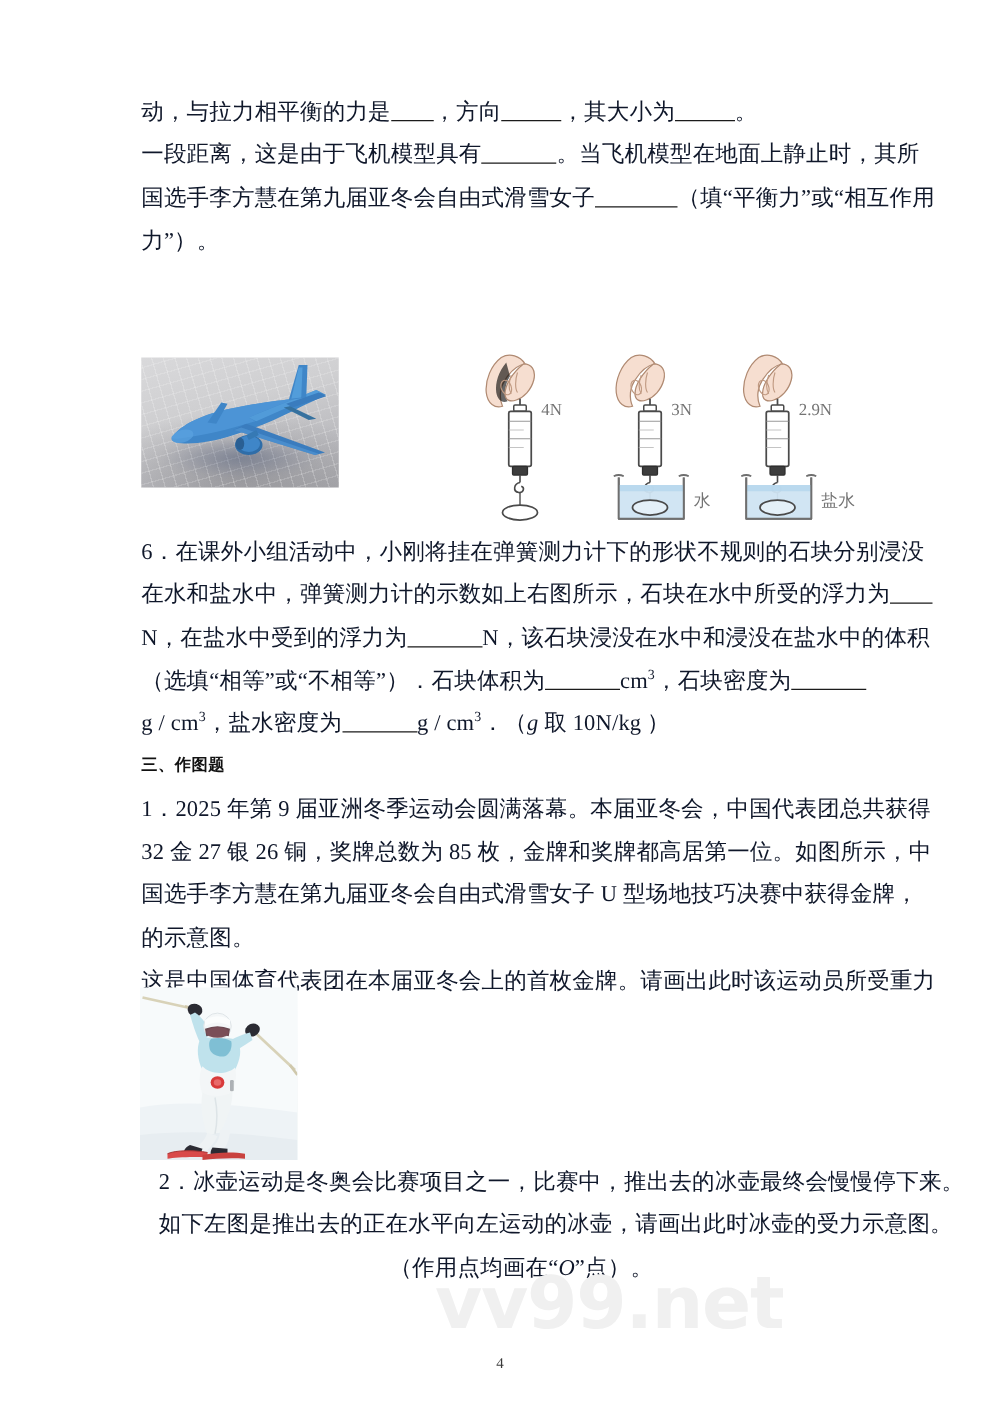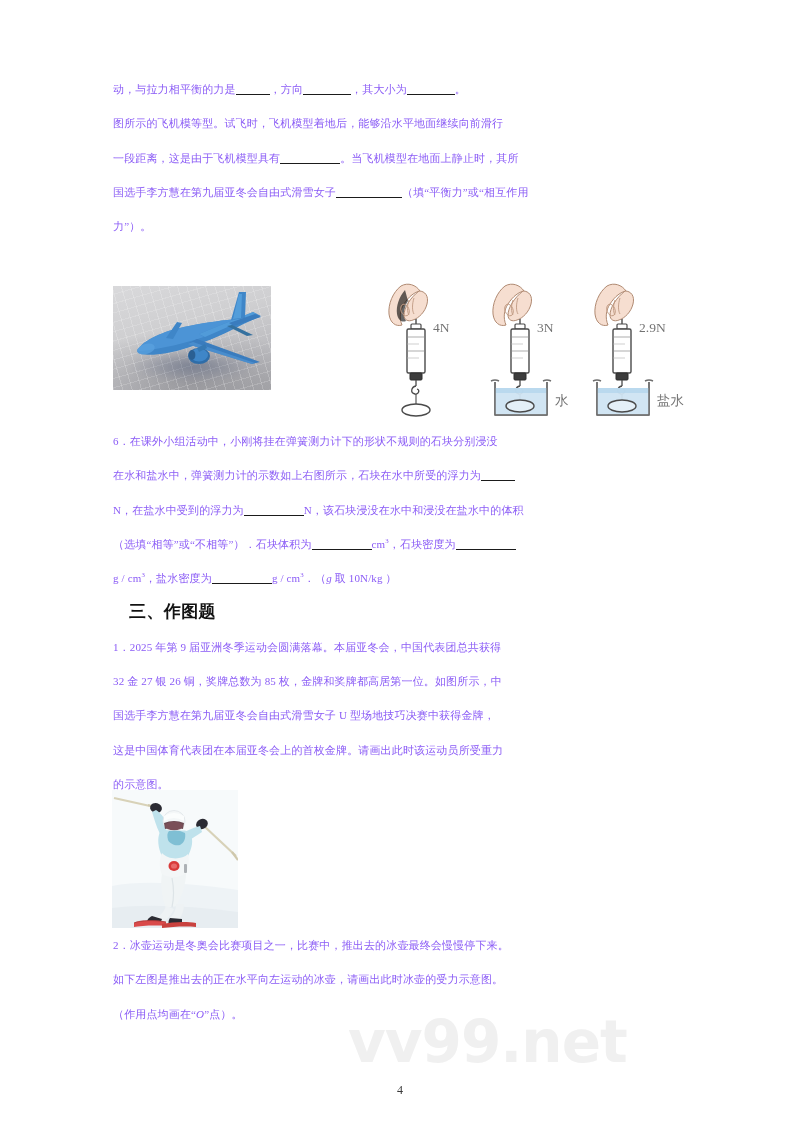--- a/index.html
+++ b/index.html
@@ -12,33 +12,32 @@
   }
   .page {
     position: relative;
     width: 800px;
     height: 1137px;
     background: #ffffff;
     overflow: hidden;
     box-sizing: border-box;
   }
   .line {
-    font-size: 11px;
+    font-size: 18px;
     line-height: 34.3px;
-    color: #8b5cf6;
+    color: #0f172a;
     letter-spacing: 0.15px;
     white-space: nowrap;
   }
   .heading {
-    font-size: 17px;
+    font-size: 13px;
     line-height: 34.3px;
     font-weight: bold;
     color: #121212;
     letter-spacing: 0.4px;
-    margin-left: 16px;
   }
   .blank {
     display: inline-block;
     border-bottom: 1px solid #1b1b1b;
     vertical-align: -2px;
   }
   .b-s { width: 34px; }
   .b-m { width: 48px; }
   .b-l { width: 60px; }
   .b-xl { width: 66px; }
@@ -129,37 +128,34 @@
     left: 0;
     top: 1083px;
     width: 800px;
     text-align: center;
     font-size: 12px;
     color: #3a3a3a;
     font-family: "Liberation Serif", serif;
   }
   .block-a { position: absolute; left: 113px; top: 72px;  width: 580px; }
   .block-b { position: absolute; left: 113px; top: 424px; width: 580px; }
-  .block-c { position: absolute; left: 113px; top: 928px; width: 580px; }
+  .block-c { position: absolute; left: 127px; top: 928px; width: 580px; text-align: center; }
 </style>
 </head>
 <body>
 
 <div class="page">
 
   <div class="block-a">
 
     <div class="line">
       <span>动，与拉力相平衡的力是</span><span class="blank b-s"></span><span>，方向</span><span class="blank b-m"></span><span>，其大小为</span><span class="blank b-m"></span><span>。</span>
     </div>
 
 
-    <div class="line">
-      <span>图所示的飞机模等型。试飞时，飞机模型着地后，能够沿水平地面继续向前滑行</span>
-    </div>
 
     <div class="line">
       <span>一段距离，这是由于飞机模型具有</span><span class="blank b-l"></span><span>。当飞机模型在地面上静止时，其所</span>
     </div>
 
     <div class="line">
       <span>国选手李方慧在第九届亚冬会自由式滑雪女子</span><span class="blank b-xl"></span><span>（填“平衡力”或“相互作用</span>
     </div>
 
     <div class="line">
@@ -340,24 +336,24 @@
     <div class="line">
       <span>1．</span><span>2025 年第 9 届亚洲冬季运动会圆满落幕。本届亚冬会，中国代表团总共获得</span>
     </div>
     <div class="line">
       <span>32 金 27 银 26 铜，奖牌总数为 85 枚，金牌和奖牌都高居第一位。如图所示，中</span>
     </div>
     <div class="line">
       <span>国选手李方慧在第九届亚冬会自由式滑雪女子 U 型场地技巧决赛中获得金牌，</span>
     </div>
     <div class="line">
+      <span>的示意图。</span>
+    </div>
+    <div class="line">
       <span>这是中国体育代表团在本届亚冬会上的首枚金牌。请画出此时该运动员所受重力</span>
-    </div>
-    <div class="line">
-      <span>的示意图。</span>
     </div>
   </div>
 
   <div class="skier-photo">
     <svg viewBox="0 0 126 138" width="126" height="138">
 
       <rect x="0" y="0" width="126" height="138" fill="#f7fafb"></rect>
       <path d="M0 96 Q40 88, 126 100 L126 138 L0 138 Z" fill="#eef3f6"></path>
       <path d="M0 118 Q50 112, 126 122 L126 138 L0 138 Z" fill="#e7edf1"></path>
 

